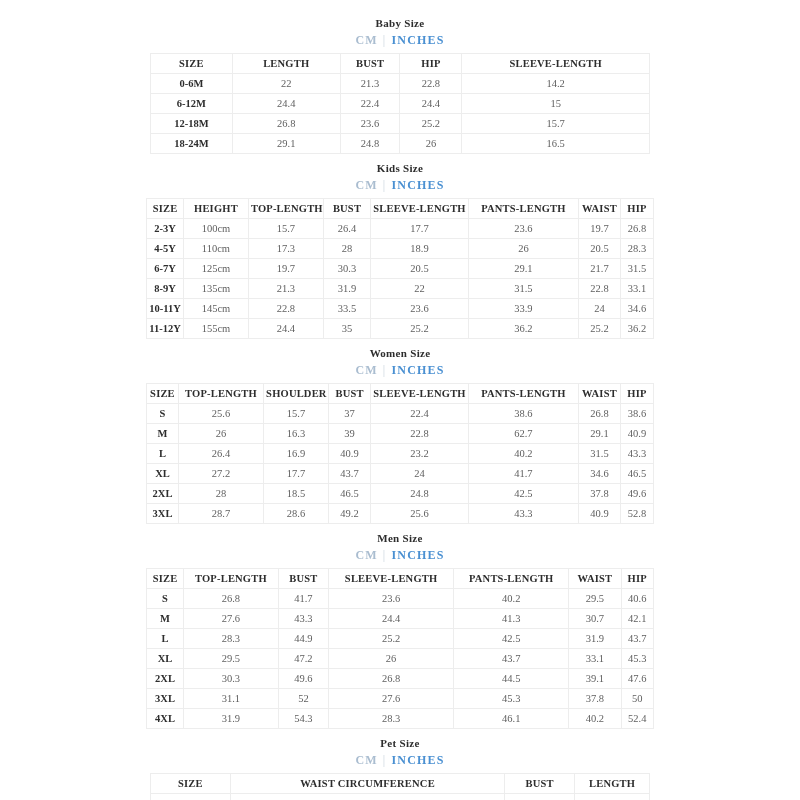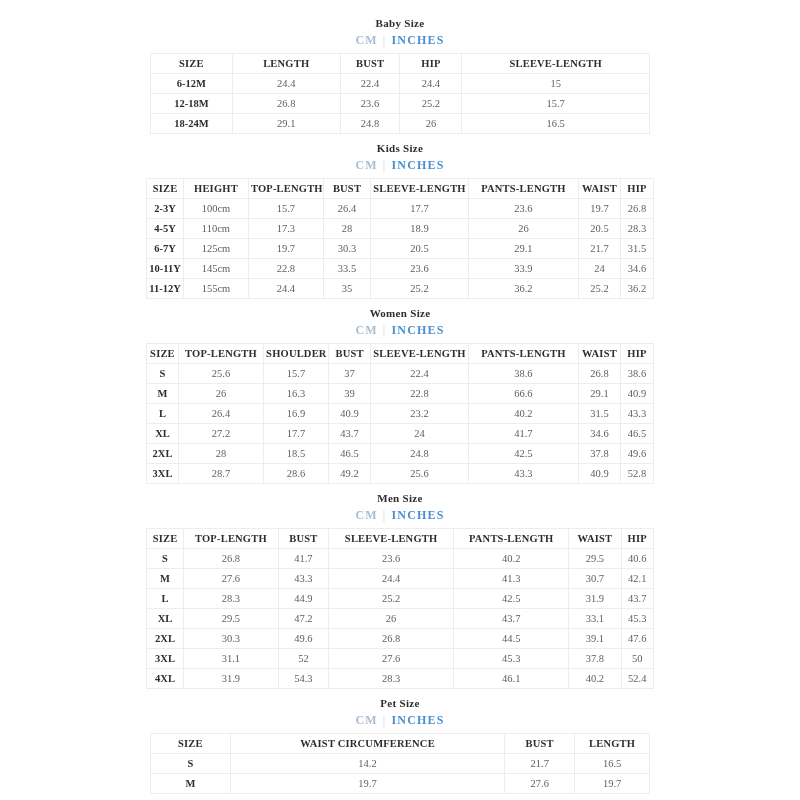--- a/index.html
+++ b/index.html
@@ -72,20 +72,27 @@
           <tr>
             <th>SIZE</th>
             <th>LENGTH</th>
             <th>BUST</th>
             <th>HIP</th>
             <th>SLEEVE-LENGTH</th>
           </tr>
         </thead>
         <tbody>
           <tr>
+            <td class="size-cell">0-6M</td>
+            <td class="value-cell">22</td>
+            <td class="value-cell">21.3</td>
+            <td class="value-cell">22.8</td>
+            <td class="value-cell">14.2</td>
+          </tr>
+          <tr>
             <td class="size-cell">6-12M</td>
             <td class="value-cell">24.4</td>
             <td class="value-cell">22.4</td>
             <td class="value-cell">24.4</td>
             <td class="value-cell">15</td>
           </tr>
           <tr>
             <td class="size-cell">12-18M</td>
             <td class="value-cell">26.8</td>
             <td class="value-cell">23.6</td>
@@ -153,20 +160,30 @@
             <td class="size-cell">6-7Y</td>
             <td class="value-cell">125cm</td>
             <td class="value-cell">19.7</td>
             <td class="value-cell">30.3</td>
             <td class="value-cell">20.5</td>
             <td class="value-cell">29.1</td>
             <td class="value-cell">21.7</td>
             <td class="value-cell">31.5</td>
           </tr>
           <tr>
+            <td class="size-cell">8-9Y</td>
+            <td class="value-cell">135cm</td>
+            <td class="value-cell">21.3</td>
+            <td class="value-cell">31.9</td>
+            <td class="value-cell">22</td>
+            <td class="value-cell">31.5</td>
+            <td class="value-cell">22.8</td>
+            <td class="value-cell">33.1</td>
+          </tr>
+          <tr>
             <td class="size-cell">10-11Y</td>
             <td class="value-cell">145cm</td>
             <td class="value-cell">22.8</td>
             <td class="value-cell">33.5</td>
             <td class="value-cell">23.6</td>
             <td class="value-cell">33.9</td>
             <td class="value-cell">24</td>
             <td class="value-cell">34.6</td>
           </tr>
           <tr>
@@ -218,21 +235,21 @@
             <td class="value-cell">38.6</td>
             <td class="value-cell">26.8</td>
             <td class="value-cell">38.6</td>
           </tr>
           <tr>
             <td class="size-cell">M</td>
             <td class="value-cell">26</td>
             <td class="value-cell">16.3</td>
             <td class="value-cell">39</td>
             <td class="value-cell">22.8</td>
-            <td class="value-cell">66.6</td>
+            <td class="value-cell">62.7</td>
             <td class="value-cell">29.1</td>
             <td class="value-cell">40.9</td>
           </tr>
           <tr>
             <td class="size-cell">L</td>
             <td class="value-cell">26.4</td>
             <td class="value-cell">16.9</td>
             <td class="value-cell">40.9</td>
             <td class="value-cell">23.2</td>
             <td class="value-cell">40.2</td>

